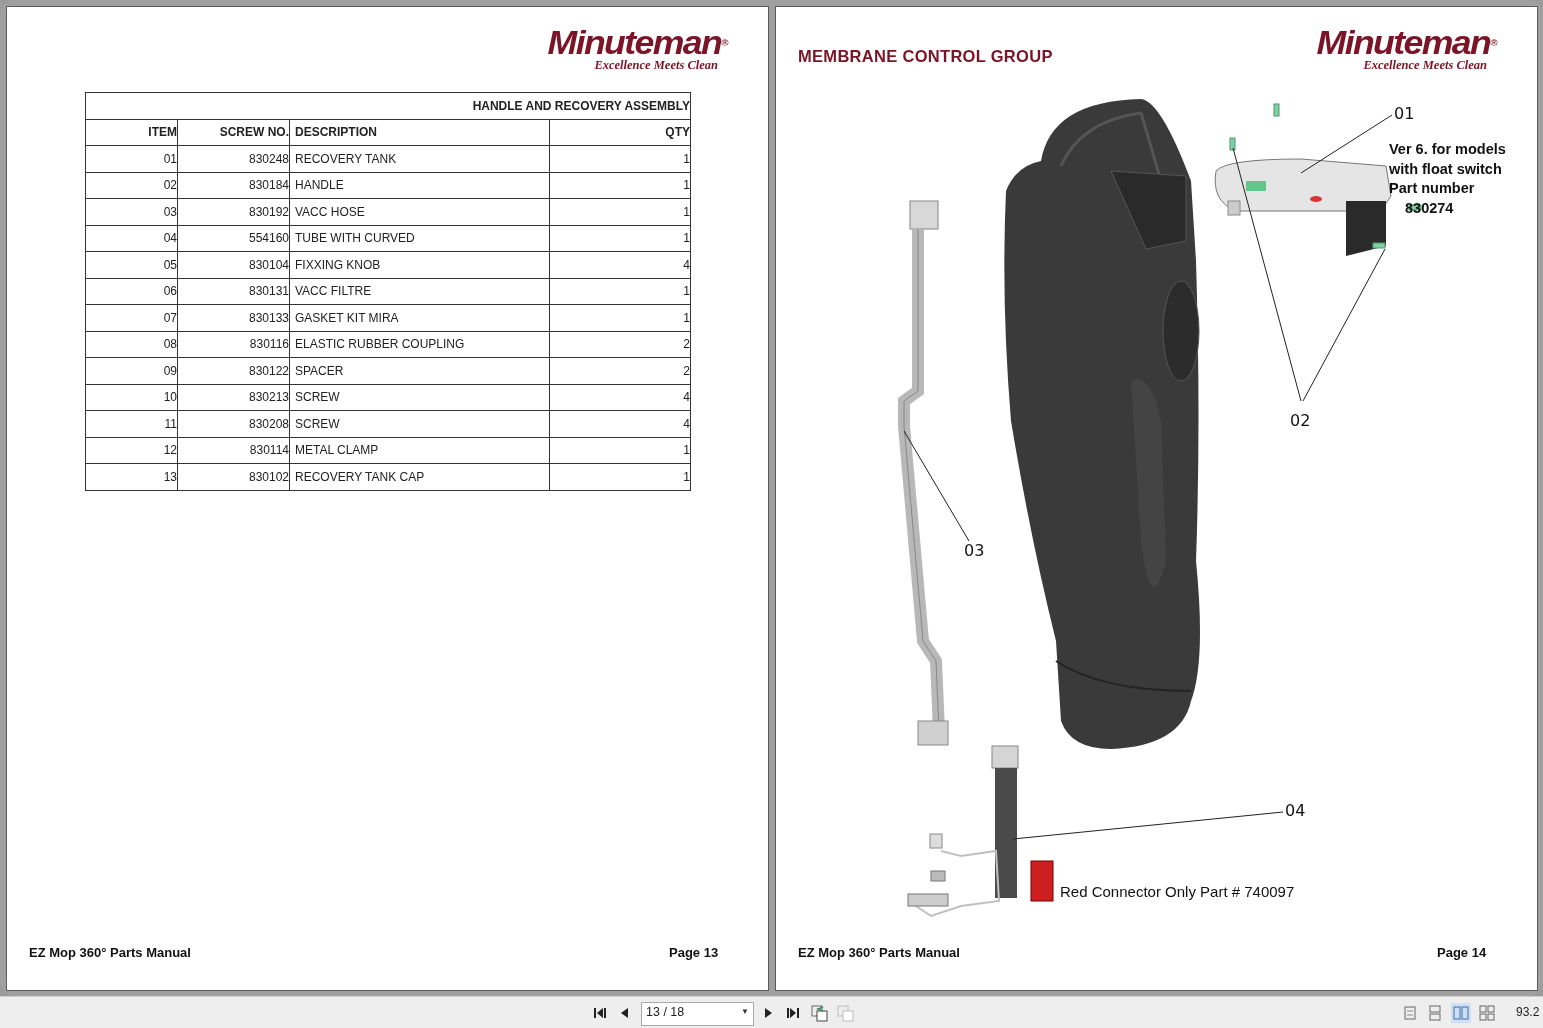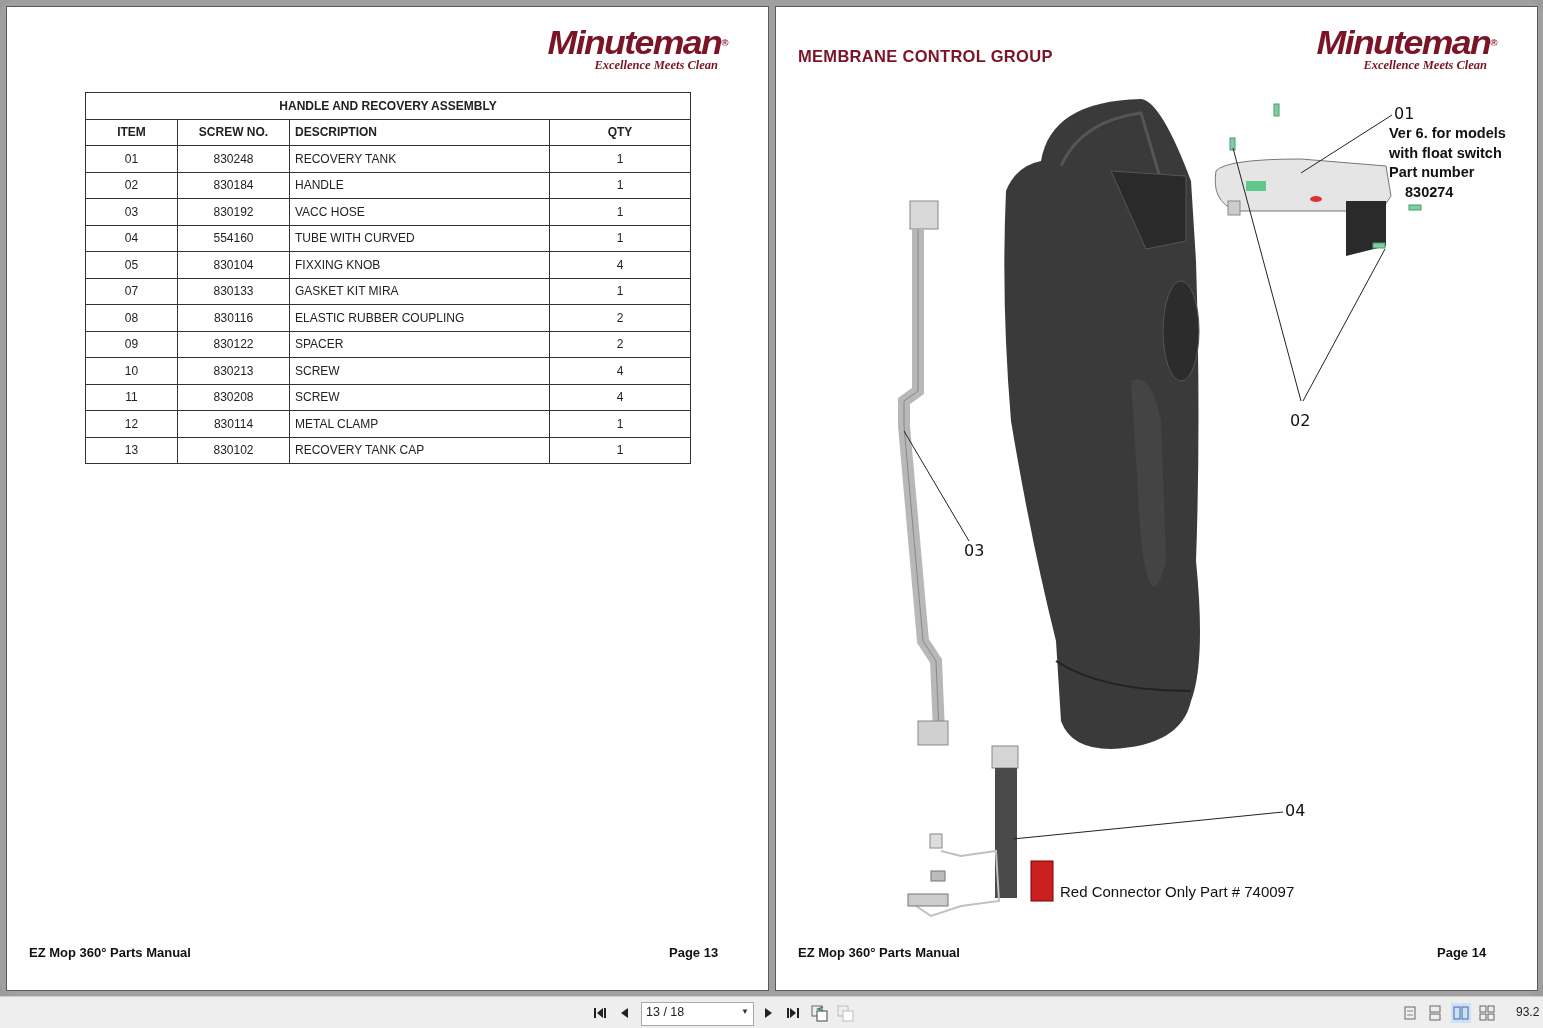--- a/index.html
+++ b/index.html
@@ -8,21 +8,21 @@
   .page{position:absolute;top:6px;height:985px;background:#fff;border:1px solid #5a5a5a;box-sizing:border-box;}
   .page.left{left:6px;width:763px;}
   .page.right{left:775px;width:763px;}
   .logo{position:absolute;text-align:right;color:#7a1426;}
   .logo .brand{font-family:"Liberation Sans",sans-serif;font-weight:bold;font-style:italic;font-size:33px;letter-spacing:-1.5px;line-height:32px;transform:scaleX(1.08);transform-origin:right;}
   .logo .brand sup{font-size:9px;vertical-align:top;letter-spacing:0;}
   .logo .tag{font-weight:bold;font-style:italic;font-size:12.5px;line-height:14px;margin-top:-1px;padding-right:10px;font-family:Liberation Serif, serif;}
   table.parts{position:absolute;left:78px;top:85px;width:606px;border-collapse:collapse;font-size:12px;color:#222;}
   table.parts td,table.parts th{border:1.5px solid #333;height:25.5px;padding:0;}
   table.parts th{font-weight:bold;}
-  table.parts .c{text-align:center;}
+  table.parts .c{text-align:right;}
   table.parts .l{text-align:left;padding-left:5px;}
   .footer{position:absolute;top:938px;font-size:13px;font-weight:bold;color:#111;}
   .section-title{position:absolute;left:22px;top:40px;color:#7a1426;font-weight:bold;font-size:16.5px;letter-spacing:0.3px;}
   .callout{position:absolute;font-size:16px;color:#111;font-family:"DejaVu Sans",sans-serif;}
   .note{position:absolute;font-weight:bold;font-size:14.5px;color:#111;line-height:19.5px;}
   .red-note{position:absolute;font-size:15px;color:#111;}
   .toolbar{position:absolute;left:0;top:996px;width:1543px;height:32px;background:#eeeeee;border-top:1px solid #cfcfcf;}
   .tb-btn{position:absolute;top:6px;height:20px;display:flex;align-items:center;justify-content:center;color:#222;font-size:14px;cursor:pointer;}
   .page-select{position:absolute;left:641px;top:5px;width:113px;height:24px;background:#fff;border:1px solid #aaa;box-sizing:border-box;font-size:12.5px;padding-left:4px;line-height:18px;color:#222;}
   .page-select .arr{position:absolute;right:4px;top:0;font-size:8px;color:#333;}
@@ -78,20 +78,26 @@
             <td class="l">TUBE WITH CURVED</td>
             <td class="c">1</td>
           </tr>
           <tr>
             <td class="c">05</td>
             <td class="c">830104</td>
             <td class="l">FIXXING KNOB</td>
             <td class="c">4</td>
           </tr>
           <tr>
+            <td class="c">06</td>
+            <td class="c">830131</td>
+            <td class="l">VACC FILTRE</td>
+            <td class="c">1</td>
+          </tr>
+          <tr>
             <td class="c">07</td>
             <td class="c">830133</td>
             <td class="l">GASKET KIT MIRA</td>
             <td class="c">1</td>
           </tr>
           <tr>
             <td class="c">08</td>
             <td class="c">830116</td>
             <td class="l">ELASTIC RUBBER COUPLING</td>
             <td class="c">2</td>
@@ -186,21 +192,21 @@
       <g stroke="#222" stroke-width="1" fill="none">
         <line x1="1391" y1="114" x2="1300" y2="172"></line>
         <line x1="1232" y1="147" x2="1300" y2="400"></line>
         <line x1="1384" y1="248" x2="1302" y2="400"></line>
         <line x1="903" y1="430" x2="968" y2="540"></line>
         <line x1="1012" y1="838" x2="1282" y2="811"></line>
       </g>
     </svg>
 
     <div class="callout" style="left:618px;top:97px;">01</div>
-    <div class="note" style="left:613px;top:117px;">
+    <div class="note" style="left:613px;top:133px;">
       <div>Ver 6. for models</div>
       <div>with float switch</div>
       <div>Part number</div>
       <div style="padding-left:16px;">830274</div>
     </div>
     <div class="callout" style="left:514px;top:404px;">02</div>
     <div class="callout" style="left:188px;top:534px;">03</div>
     <div class="callout" style="left:509px;top:794px;">04</div>
     <div class="red-note" style="left:284px;top:876px;">Red Connector Only Part # 740097</div>
 

